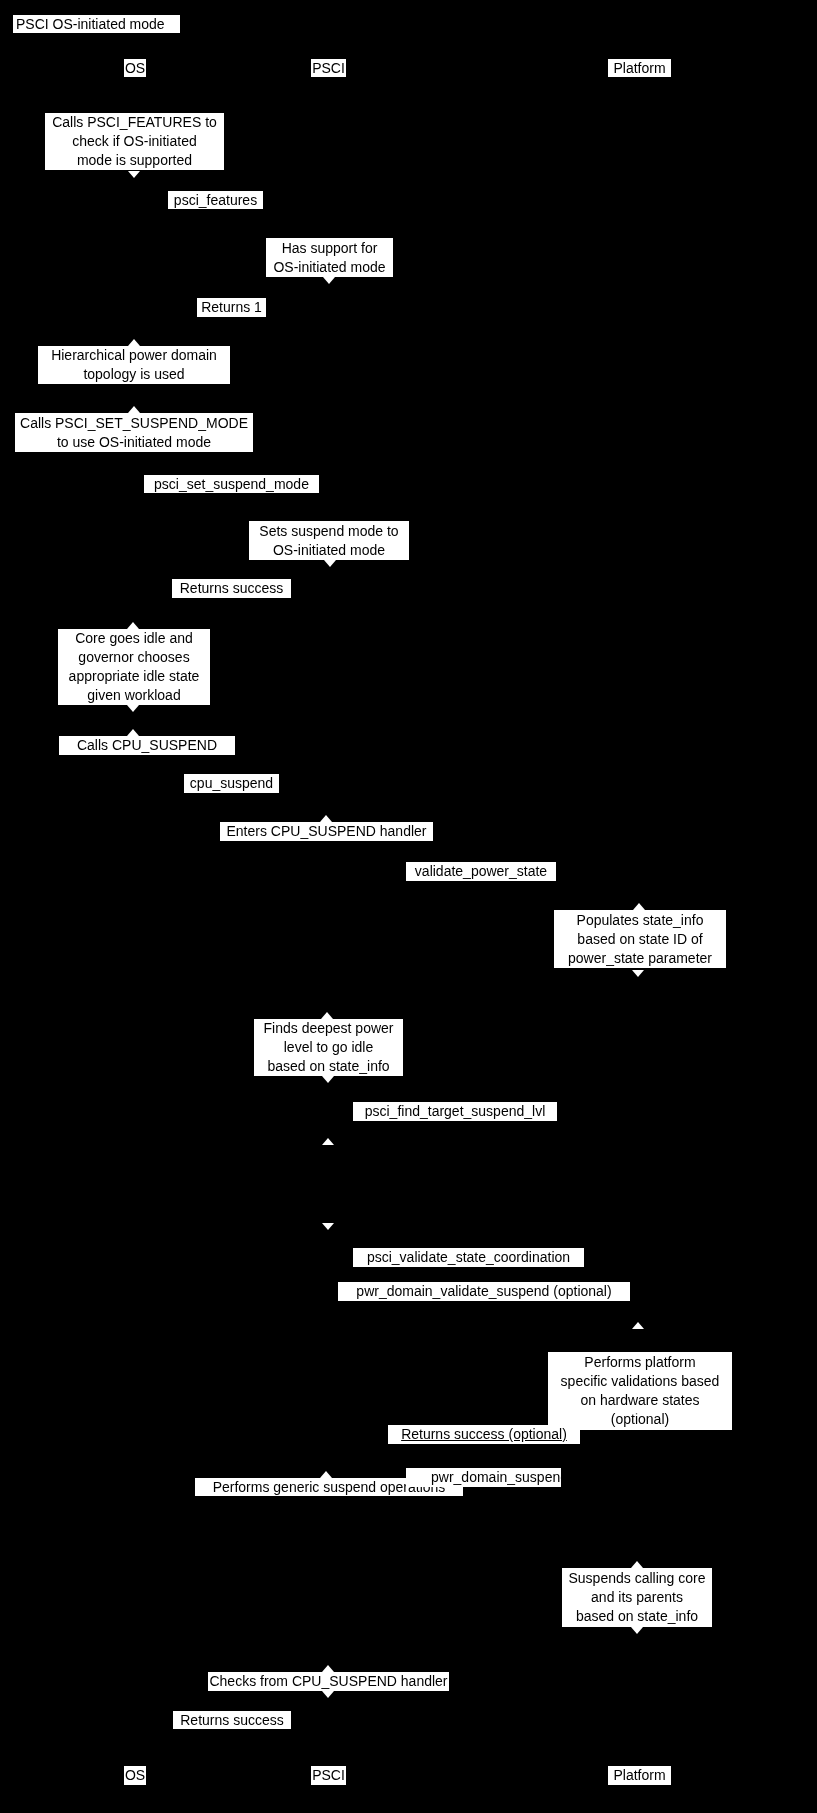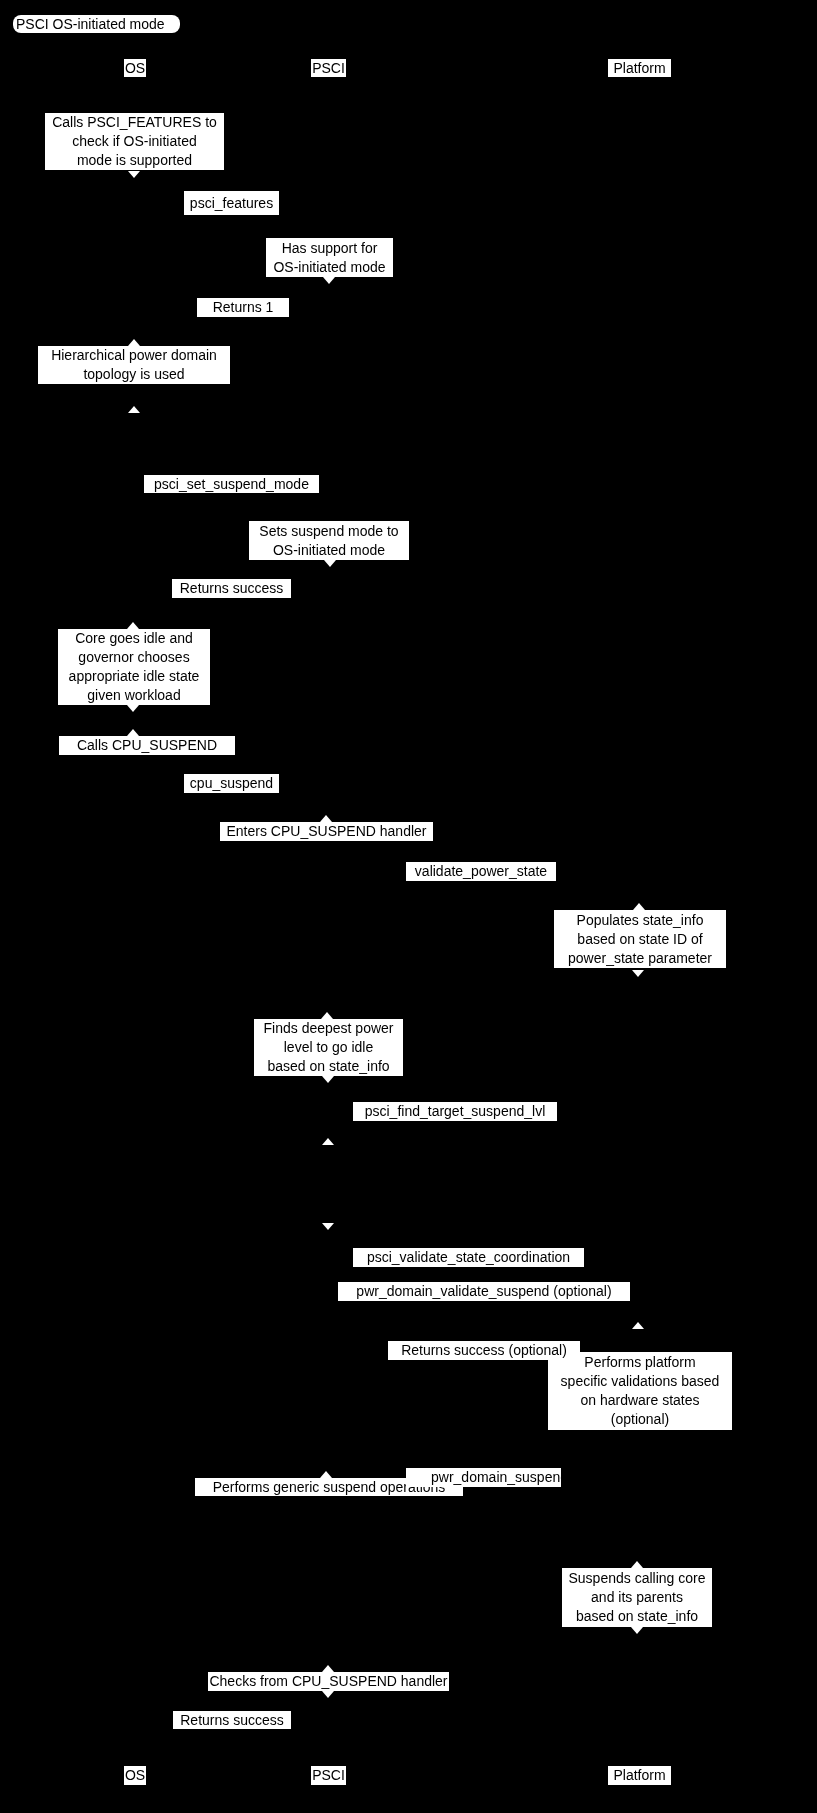--- a/index.html
+++ b/index.html
@@ -33,33 +33,35 @@
     position: absolute;
     background: #fff;
   }
   .tick.up   { clip-path: polygon(50% 0, 100% 100%, 0 100%); }
   .tick.down { clip-path: polygon(0 0, 100% 0, 50% 100%); }
 </style>
 </head>
 <body>
 
 <div id="canvas" style="background: rgb(0, 0, 0);">
-  <div class="box title-box" style="left: 13px; top: 15px; width: 167px; height: 18px; border-radius: 8px;">PSCI OS-initiated mode</div>
+  <div class="box title-box" style="left: 13px; top: 15px; width: 167px; height: 18px;">PSCI OS-initiated mode</div>
 <div class="box" style="left: 124px; top: 59px; width: 22px; height: 18px;">OS</div>
     <div class="box" style="left: 311px; top: 59px; width: 35px; height: 18px;">PSCI</div>
     <div class="box" style="left: 608px; top: 59px; width: 63px; height: 18px;">Platform</div>
     <div class="box" style="left: 45px; top: 113px; width: 179px; height: 57px;">Calls PSCI_FEATURES to
 check if OS-initiated
 mode is supported</div>
-    <div class="box" style="left: 184px; top: 191px; width: 95px; height: 24px;">psci_features</div>
+    <div class="box" style="left: 168px; top: 191px; width: 95px; height: 18px;">psci_features</div>
     <div class="box" style="left: 266px; top: 238px; width: 127px; height: 39px;">Has support for
 OS-initiated mode</div>
-    <div class="box" style="left: 197px; top: 298px; width: 92px; height: 19px;">Returns 1</div>
+    <div class="box" style="left: 197px; top: 298px; width: 69px; height: 19px;">Returns 1</div>
     <div class="box" style="left: 38px; top: 346px; width: 192px; height: 38px;">Hierarchical power domain
 topology is used</div>
+    <div class="box" style="left: 15px; top: 413px; width: 238px; height: 39px;">Calls PSCI_SET_SUSPEND_MODE
+to use OS-initiated mode</div>
     <div class="box" style="left: 144px; top: 475px; width: 175px; height: 18px;">psci_set_suspend_mode</div>
     <div class="box" style="left: 249px; top: 521px; width: 160px; height: 39px;">Sets suspend mode to
 OS-initiated mode</div>
     <div class="box" style="left: 172px; top: 579px; width: 119px; height: 19px;">Returns success</div>
     <div class="box" style="left: 58px; top: 629px; width: 152px; height: 76px;">Core goes idle and
 governor chooses
 appropriate idle state
 given workload</div>
     <div class="box" style="left: 59px; top: 736px; width: 176px; height: 19px;">Calls CPU_SUSPEND</div>
     <div class="box" style="left: 184px; top: 774px; width: 95px; height: 19px;">cpu_suspend</div>
@@ -71,21 +73,21 @@
     <div class="box" style="left: 254px; top: 1019px; width: 149px; height: 57px;">Finds deepest power
 level to go idle
 based on state_info</div>
     <div class="box" style="left: 353px; top: 1102px; width: 204px; height: 19px;">psci_find_target_suspend_lvl</div>
     <div class="box" style="left: 353px; top: 1248px; width: 231px; height: 19px;">psci_validate_state_coordination</div>
     <div class="box" style="left: 338px; top: 1282px; width: 292px; height: 19px;">pwr_domain_validate_suspend (optional)</div>
     <div class="box" style="left: 548px; top: 1329px; width: 184px; height: 78px; margin-top: 23px;">Performs platform
 specific validations based
 on hardware states
 (optional)</div>
-    <div class="box" style="left: 388px; top: 1341px; width: 192px; height: 19px;">Returns success (optional)</div>
+    <div class="box" style="left: 388px; top: 1425px; width: 192px; height: 19px; text-decoration: underline;">Returns success (optional)</div>
     <div class="box" style="left: 195px; top: 1478px; width: 268px; height: 18px;">Performs generic suspend operations</div>
     <div class="box" style="left: 406px; top: 1468px; width: 155px; height: 19px; padding-left: 32px;">pwr_domain_suspend</div>
     <div class="box" style="left: 562px; top: 1568px; width: 150px; height: 59px;">Suspends calling core
 and its parents
 based on state_info</div>
     <div class="box" style="left: 208px; top: 1672px; width: 241px; height: 19px;">Checks from CPU_SUSPEND handler</div>
     <div class="box" style="left: 173px; top: 1711px; width: 118px; height: 18px;">Returns success</div>
     <div class="box" style="left: 124px; top: 1766px; width: 22px; height: 19px;">OS</div>
     <div class="box" style="left: 311px; top: 1766px; width: 35px; height: 19px;">PSCI</div>
     <div class="box" style="left: 608px; top: 1766px; width: 63px; height: 19px;">Platform</div>

